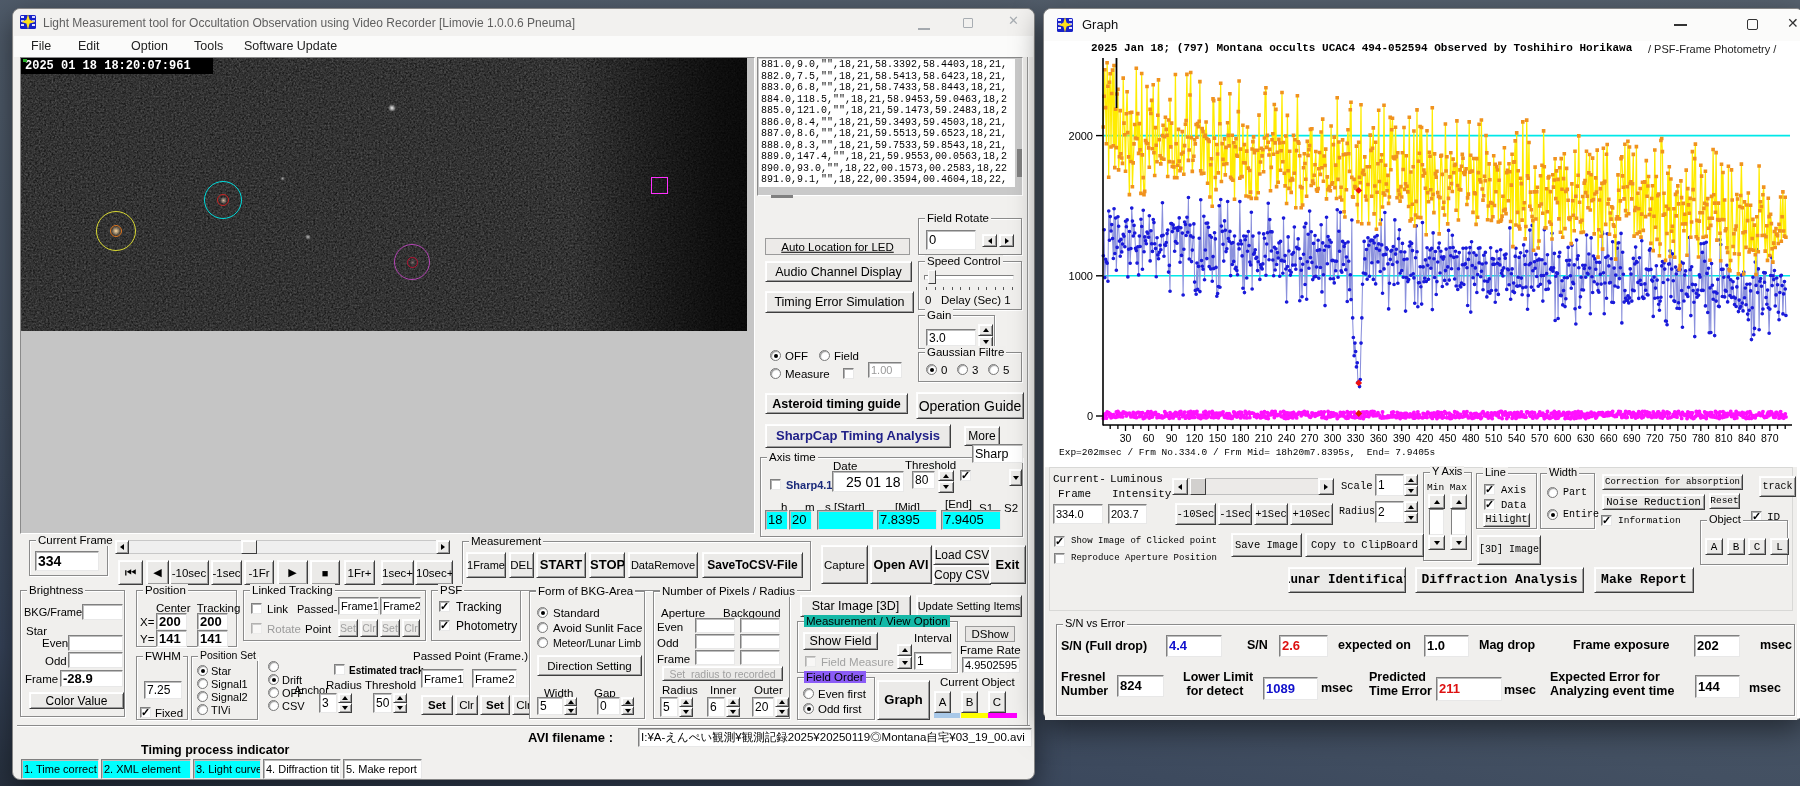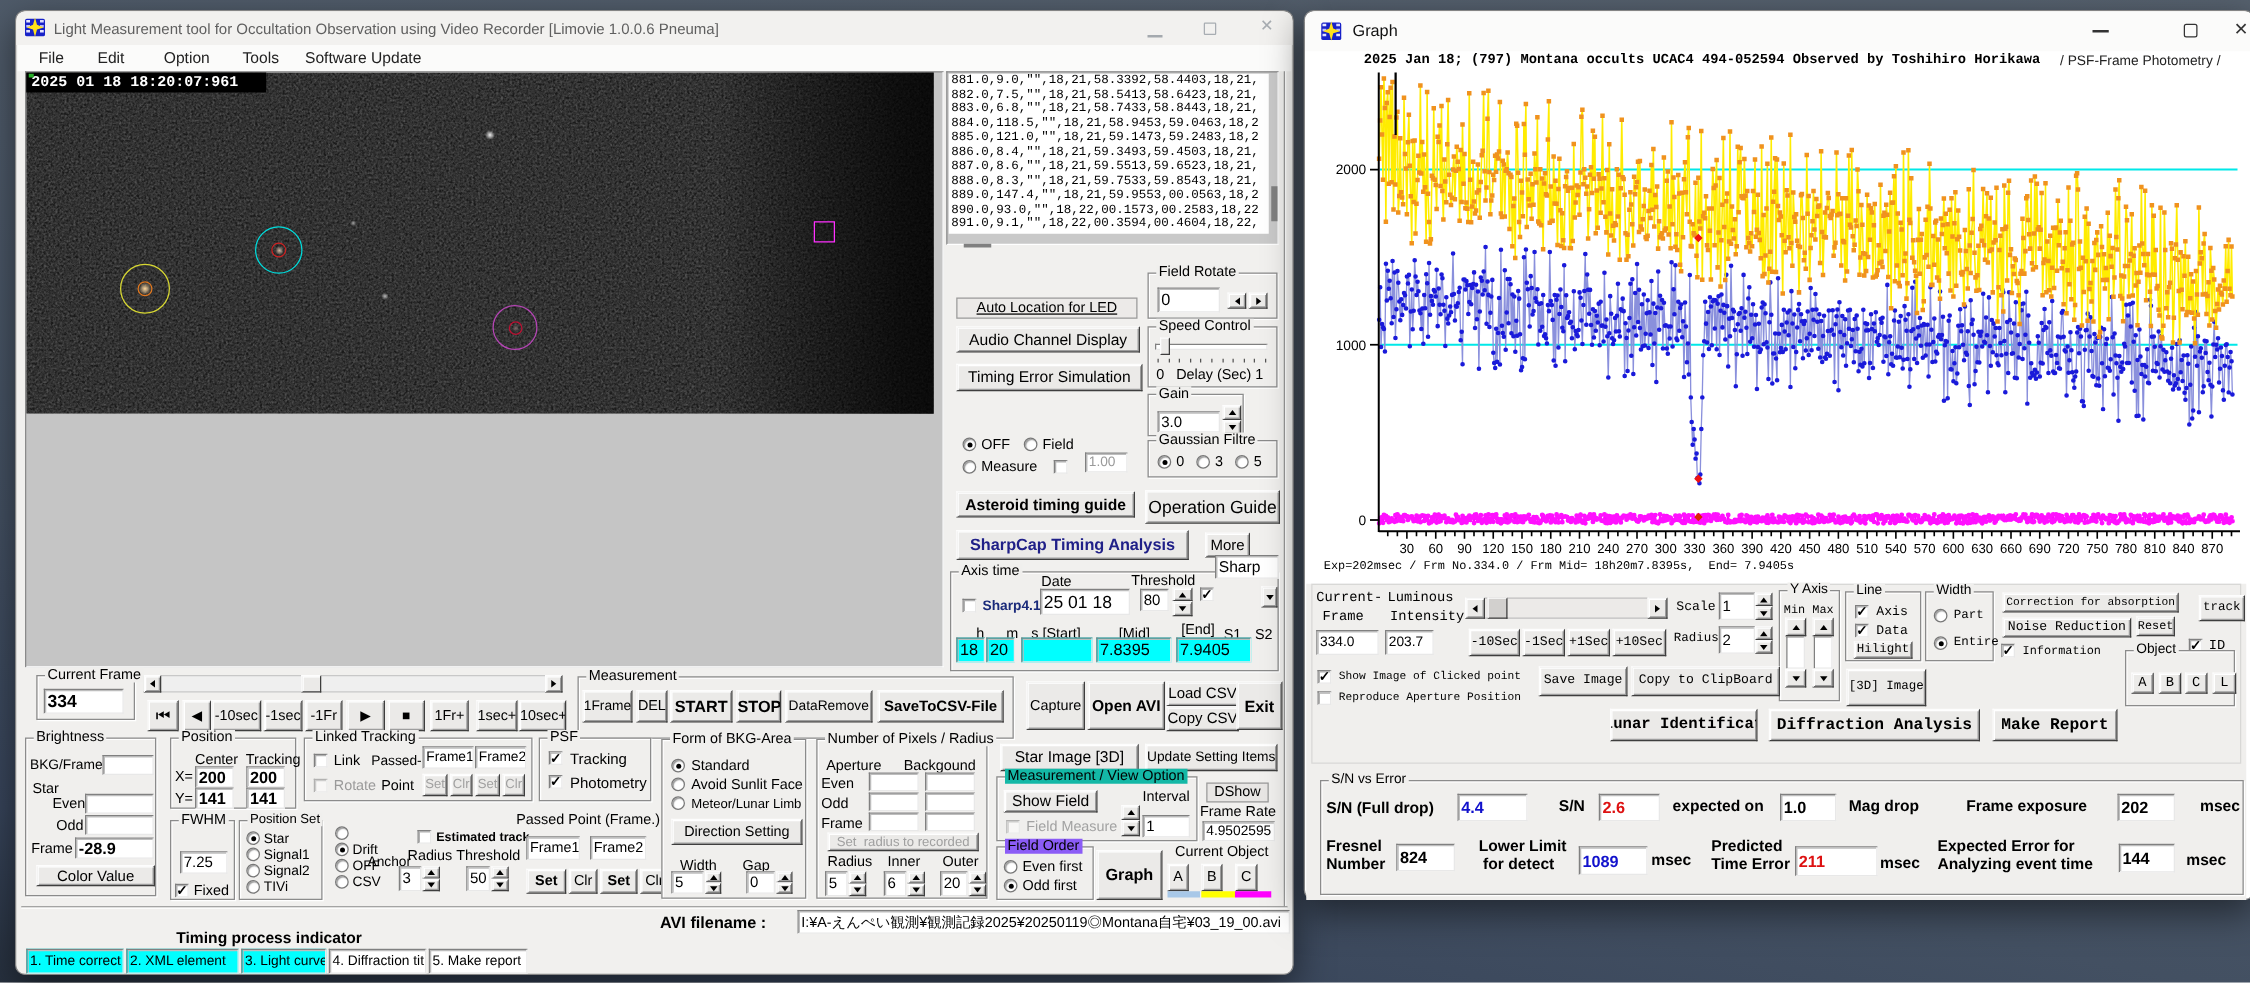--- a/index.html
+++ b/index.html
@@ -163,21 +163,21 @@
       </div>
       <div class="b" style="left:951px;top:417px;width:36px;height:20px;font-size:12px;">
         <span>More</span>
       </div>
       <div class="g" style="left:747px;top:448px;width:263px;height:80px;background:#f0efed;">
         <div class="gl" style="font-size:11.5px;left:6px;background:#f0efed;">Axis time</div>
       </div>
       <div class="cb" style="left:757px;top:470px;"></div>
       <div class="lbl" style="left:773px;top:470px;font-size:11px;font-weight:bold;color:#1a2a7a;">Sharp4.1</div>
       <div class="lbl" style="left:820px;top:451px;font-size:11.5px;">Date</div>
-      <div class="f" style="left:819px;top:462px;width:72px;height:21px;font-size:14px;text-align:left;">
+      <div class="f" style="left:819px;top:462px;width:72px;height:21px;font-size:14px;text-align:left;padding-left:11px;">
         <span>25 01 18</span>
       </div>
       <div class="lbl" style="left:892px;top:450px;font-size:11.5px;">Threshold</div>
       <div class="f" style="left:899px;top:462px;width:23px;height:18px;font-size:12px;text-align:left;">
         <span>80</span>
       </div>
       <div class="sp u" style="left:925px;top:461px;width:16px;height:11px;"></div>
       <div class="sp d" style="left:925px;top:472px;width:16px;height:12px;"></div>
       <div class="cb on" style="left:947px;top:461px;"></div>
       <div class="f" style="left:959px;top:435px;width:51px;height:19px;font-size:12.5px;text-align:left;">

